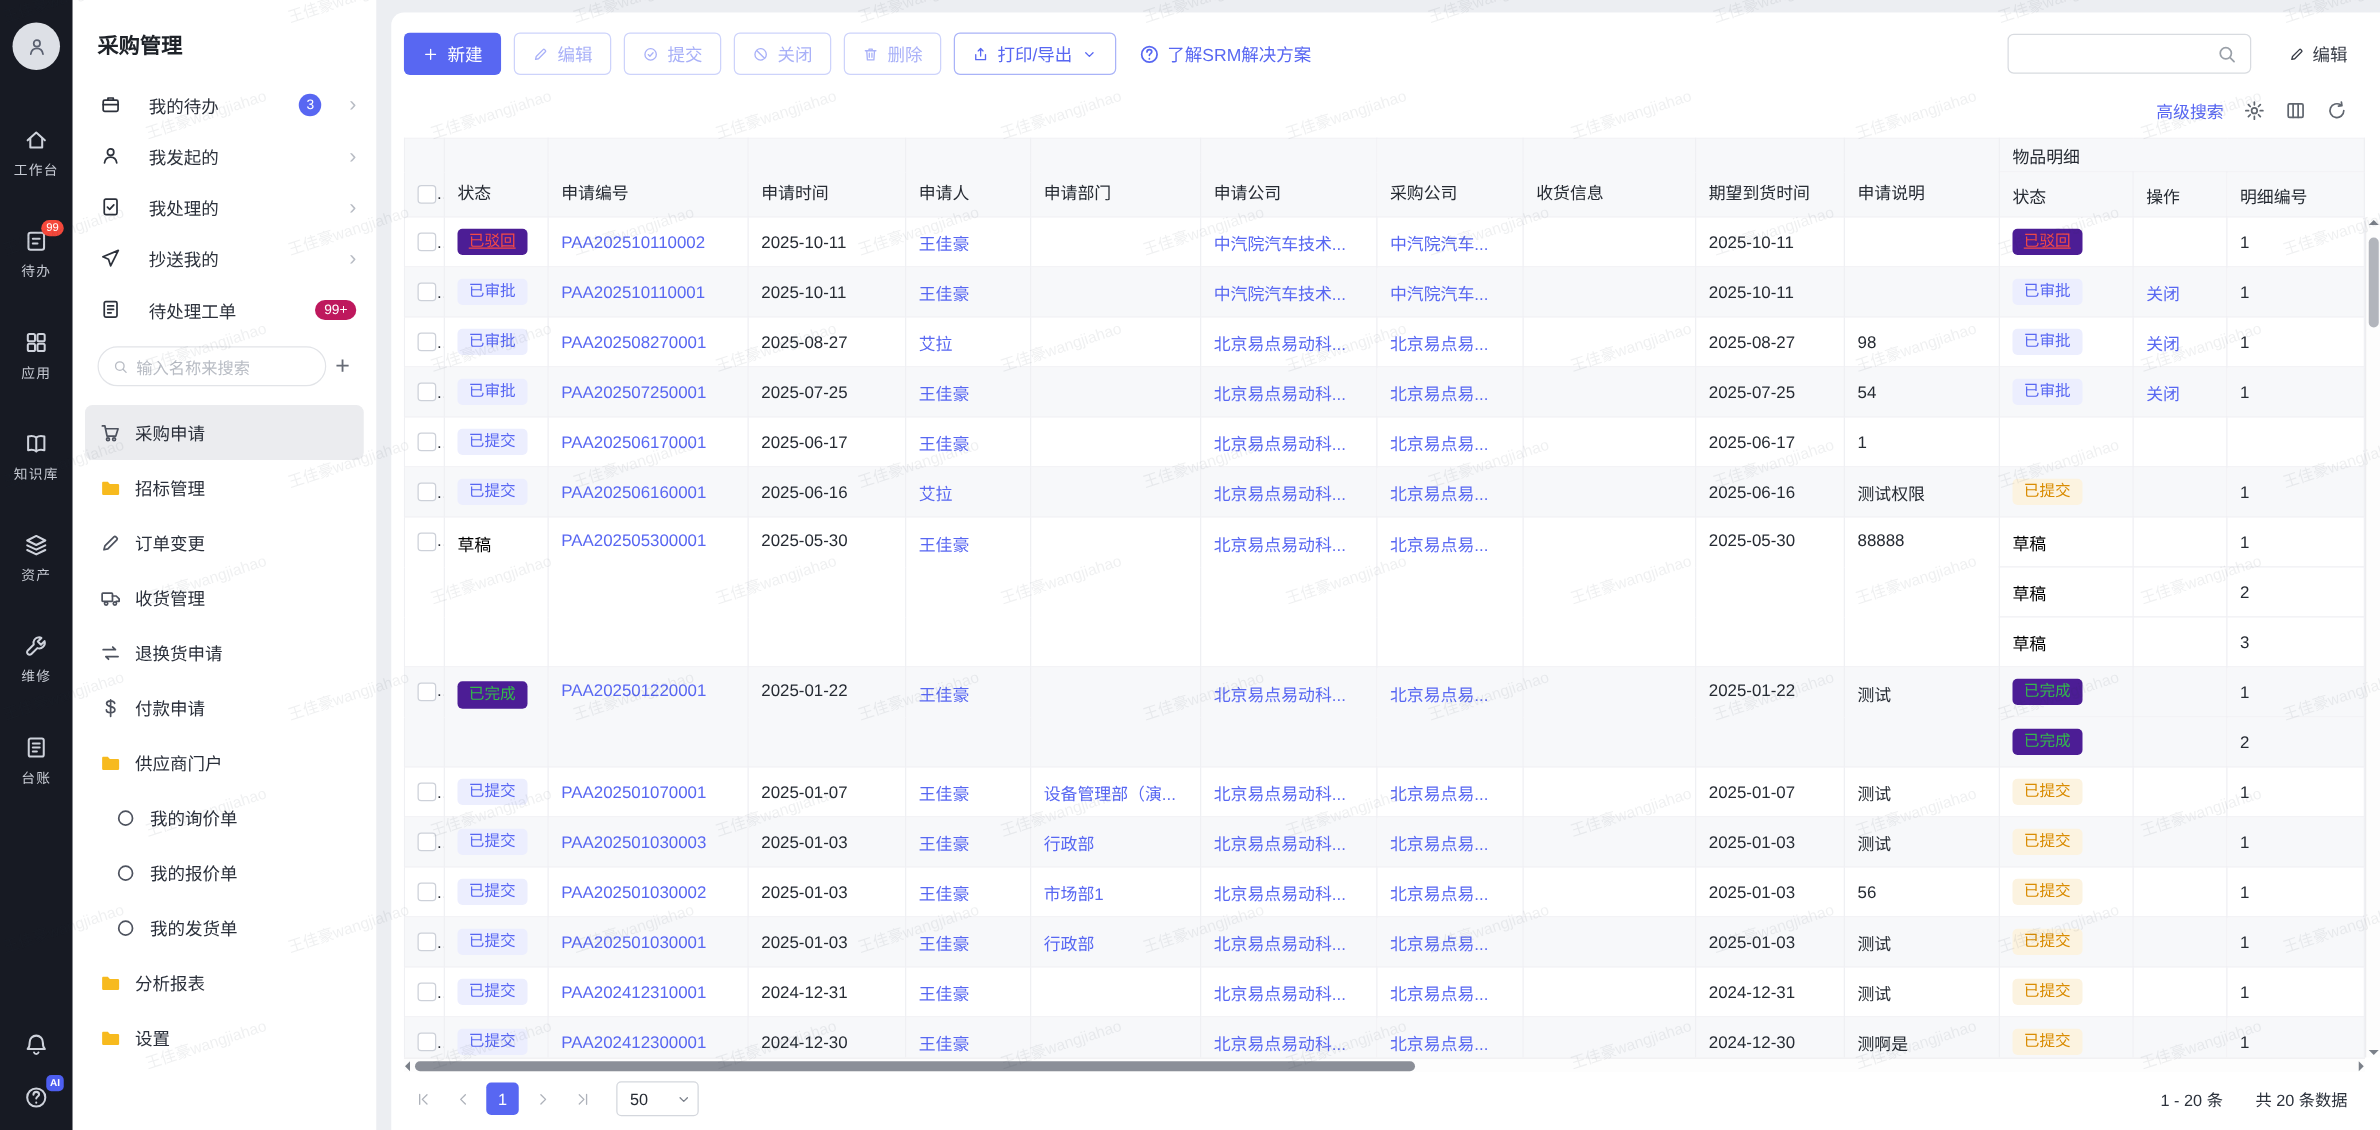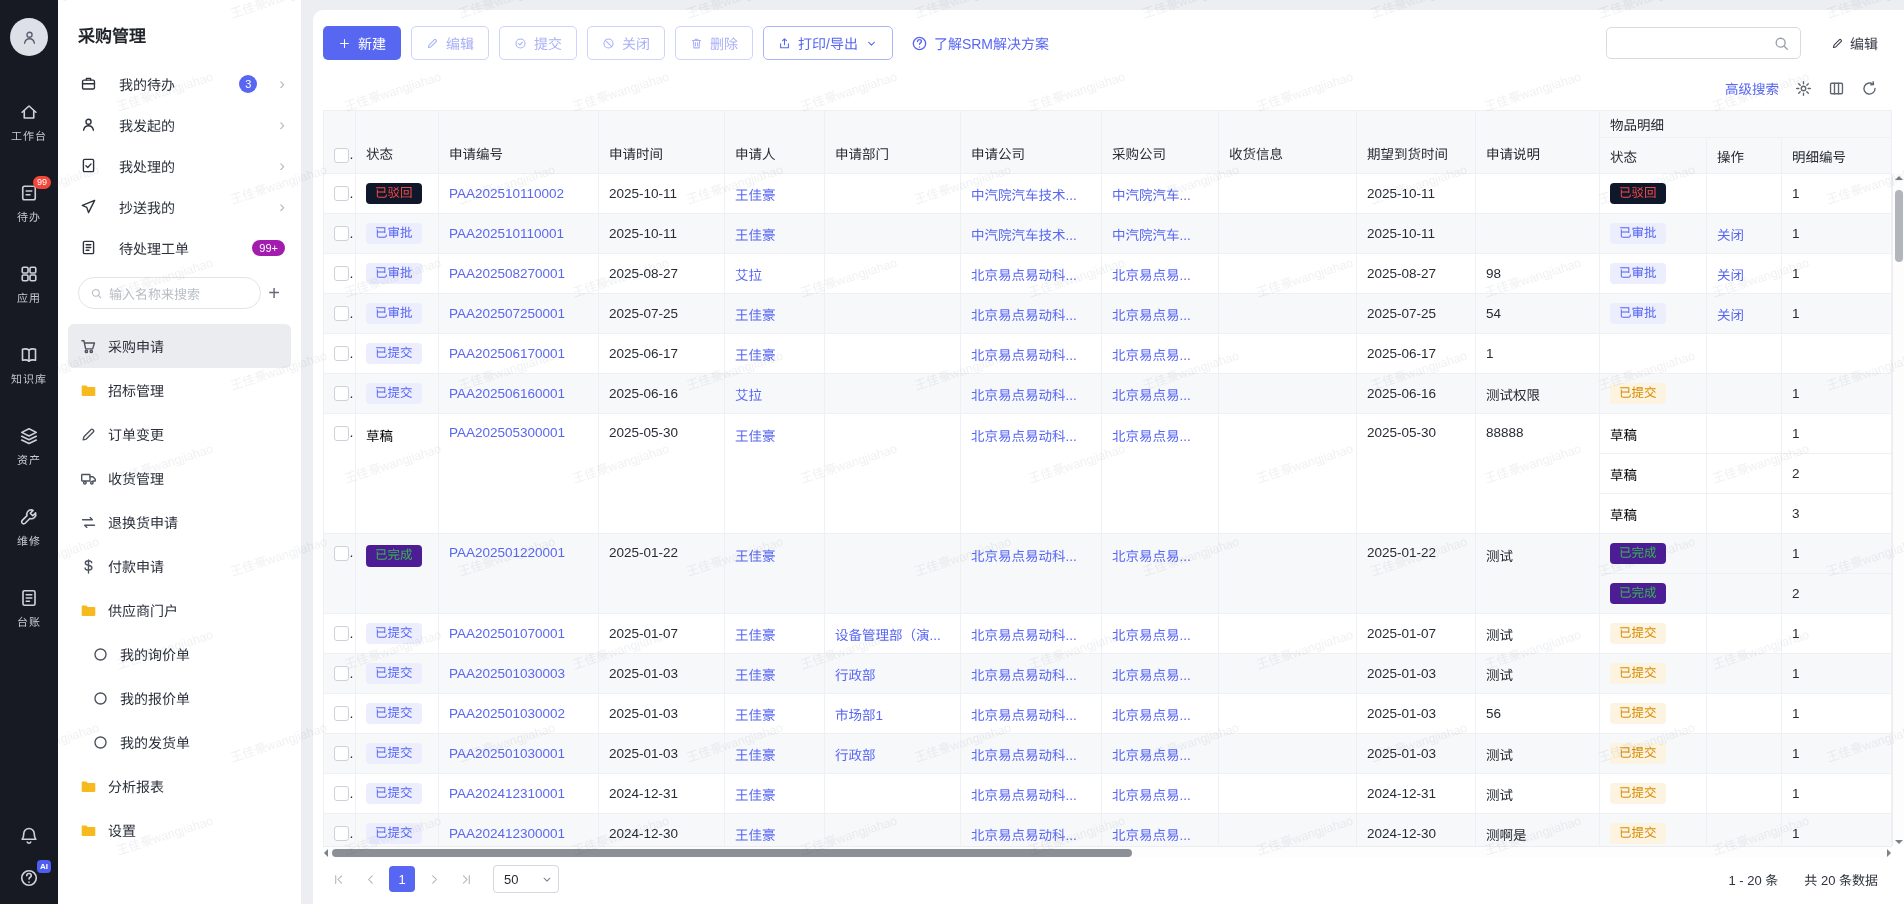--- a/index.html
+++ b/index.html
@@ -17,21 +17,21 @@
   .rail-bottom { margin-top:auto; padding-bottom:16px; display:flex; flex-direction:column; align-items:center; gap:22px; color:#ced2db; }
   .rail-help { position:relative; display:inline-flex; }
   .ai-tag { position:absolute; top:-8px; right:-12px; background:#4d5ef0; color:#fff; font-size:8px; font-weight:bold; padding:2px 3px; border-radius:4px; }
 
   
   .sidebar { width:243px; background:#fff; flex-shrink:0; padding-top:12px; overflow:hidden; position:relative; z-index:1; }
   .sb-title { font-size:17px; font-weight:700; color:#1f2329; padding:10px 20px 16px; }
   .sb-quick-item { height:41px; display:flex; align-items:center; padding:0 16px 0 22px; cursor:pointer; color:#33384200; gap:22px; font-size:14px; color:#2c313b; }
   .sb-quick-item .grow { flex:1; }
   .badge-circle { min-width:18px; height:18px; border-radius:9px; background:#5867f2; color:#fff; font-size:11px; display:inline-flex; align-items:center; justify-content:center; padding:0 5px; }
-  .badge-pill { background:#a21caf; color:#fff; font-size:11px; border-radius:9px; padding:2px 7px; }
+  .badge-pill { background:#be185d; color:#fff; font-size:11px; border-radius:9px; padding:2px 7px; }
   .chev { color:#b8bcc4; font-size:17px; line-height:1; }
   .sb-search-row { display:flex; align-items:center; gap:0; padding:9px 14px 9px 20px; }
   .sb-search { flex:1; height:32px; border:1px solid #e2e4e8; border-radius:16px; display:flex; align-items:center; padding:0 11px; gap:6px; color:#b8bcc4; font-size:13px; cursor:text; }
   .sb-search .icon16 { color:#b8bcc4; }
   .sb-plus { width:26px; text-align:center; color:#666b76; font-size:20px; cursor:pointer; line-height:1; }
   .sb-menu { padding-top:6px; }
   .sb-menu-item { height:44px; display:flex; align-items:center; gap:11px; margin:0 10px; padding:0 12px; border-radius:6px; font-size:14px; color:#2a2f3a; cursor:pointer; }
   .sb-menu-item.selected { background:#ebecef; }
   .sb-menu-item.child { padding-left:24px; }
   .sb-menu-item .icon16 { color:#4d525e; }
@@ -69,21 +69,21 @@
   thead th[rowspan="2"] { vertical-align:bottom; padding-bottom:10px; }
   th.group-th { vertical-align:middle; }
   th.cb-col { text-align:center; }
   td[data-name="select-cell"] { text-align:center; }
   tbody tr { height:40px; background:#fff; }
   tbody tr.zebra td { background:#f7f8fa; }
   td.vtop { vertical-align:top; padding-top:11px; }
   .cb { width:15px; height:15px; border:1.4px solid #cdd1d9; border-radius:3px; background:#fff; display:inline-block; vertical-align:middle; cursor:pointer; }
   .tlink { color:#5867f2; text-decoration:none; cursor:pointer; }
   .badge { display:inline-block; padding:3px 9px; border-radius:4px; font-size:12.5px; line-height:1.25; }
-  .badge.red { color:#f54a45; background:#0f172a; }
+  .badge.red { color:#f54a45; background:#4c1d95;text-decoration:underline; }
   .badge.blue { color:#5867f2; background:#eceefe; }
   .badge.green { color:#34b94a; background:#4c1d95; }
   .badge.orange { color:#d98b00; background:#fcf3e0; }
   .plain-status { color:#000000; }
 
   
   .vscroll { position:absolute; top:64px; right:0; width:12px; bottom:12px; background:#fdfdfd; border-left:1px solid #ededf0; }
   .vscroll .thumb { position:absolute; top:16px; left:2px; width:8px; height:72px; background:#b2b5bc; border-radius:4px; cursor:pointer; }
   .hscroll { position:absolute; left:0; right:12px; bottom:0; height:12px; background:#fdfdfd; border-top:1px solid #ededf0; }
   .hscroll .thumb { position:absolute; left:9px; top:2px; height:8px; width:51%; background:#8b8f98; border-radius:4px; cursor:pointer; }

